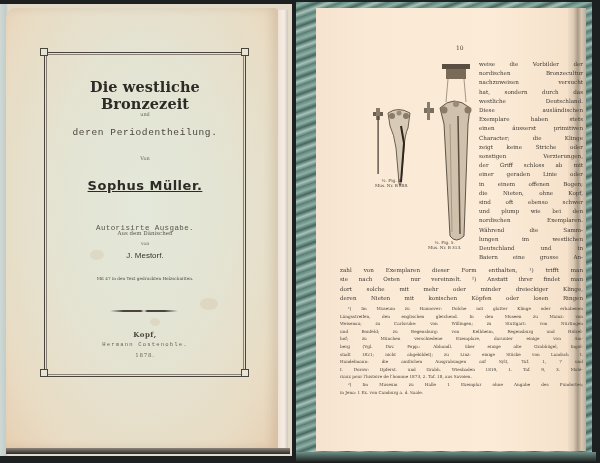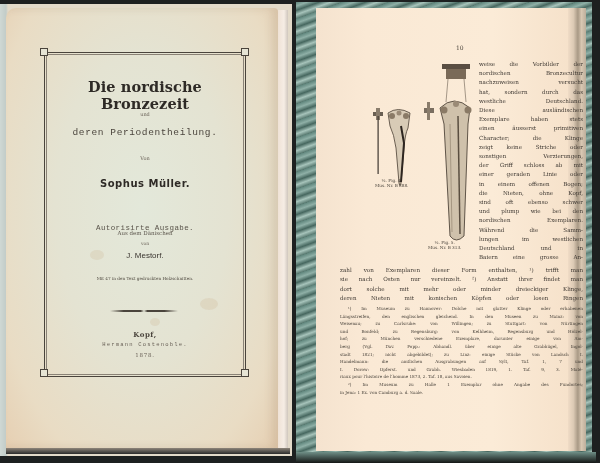--- a/index.html
+++ b/index.html
@@ -57,21 +57,21 @@
       color: #2e2a26; letter-spacing: 0.1px;
     }
     .tp-und { position: absolute; top: 59px; width: 100%; font-size: 5px; color: #6a6258; }
     .tp-sub {
       position: absolute; top: 75px; width: 100%;
       font-family: "Liberation Mono", monospace; font-size: 9.5px; color: #4c463e; letter-spacing: 0.6px;
     }
     .tp-von { position: absolute; top: 103px; width: 100%; font-size: 5px; color: #6a6258; }
     .tp-author {
       position: absolute; top: 126px; width: 100%;
-      font-family: "DejaVu Sans", sans-serif; font-weight: bold; font-size: 10px; color: #2e2a26; letter-spacing: 0.5px;
+      font-family: "DejaVu Sans", sans-serif; font-weight: bold; font-size: 13px; color: #2e2a26; letter-spacing: 0.5px; text-decoration: underline;
     }
     .tp-edition {
       position: absolute; top: 153px; width: 100%;
       font-family: "Liberation Mono", monospace; font-size: 7.5px; color: #5a544b; letter-spacing: 0.4px; margin-top: 19px;
     }
     .tp-from { position: absolute; top: 178px; width: 100%; font-size: 5.5px; color: #5a544b; }
     .tp-by { position: absolute; top: 189px; width: 100%; font-size: 4.5px; color: #6a6258; }
     .tp-translator {
       position: absolute; top: 199px; width: 100%;
       font-family: "Liberation Sans", sans-serif; font-size: 8px; color: #3a352f;
@@ -156,21 +156,21 @@
 <div class="stain" style="left:150px;top:318px;width:10px;height:8px;"></div>
 
 <div class="frame"></div>
 <div class="frame-inner"></div>
 <div class="corner tl"></div>
 <div class="corner tr"></div>
 <div class="corner bl"></div>
 <div class="corner br"></div>
 
 <div class="title-block">
-  <div class="tp-title">Die nordische Bronzezeit</div>
+  <div class="tp-title">Die westliche Bronzezeit</div>
   <div class="tp-und">und</div>
   <div class="tp-sub">deren Periodentheilung.</div>
   <div class="tp-von">Von</div>
   <div class="tp-author">Sophus Müller.</div>
   <div class="tp-edition">Autorisirte Ausgabe.</div>
   <div class="tp-from">Aus dem Dänischen</div>
   <div class="tp-by">von</div>
   <div class="tp-translator">J. Mestorf.</div>
   <div class="tp-note">Mit 47 in den Text gedruckten Holzschnitten.</div>
   <div class="tp-rule"></div>

